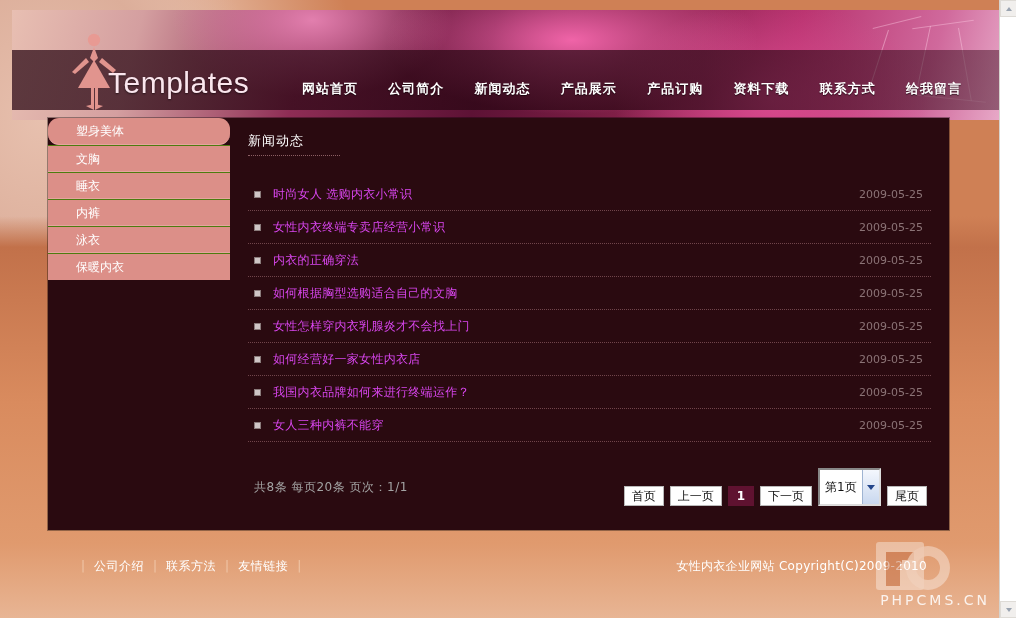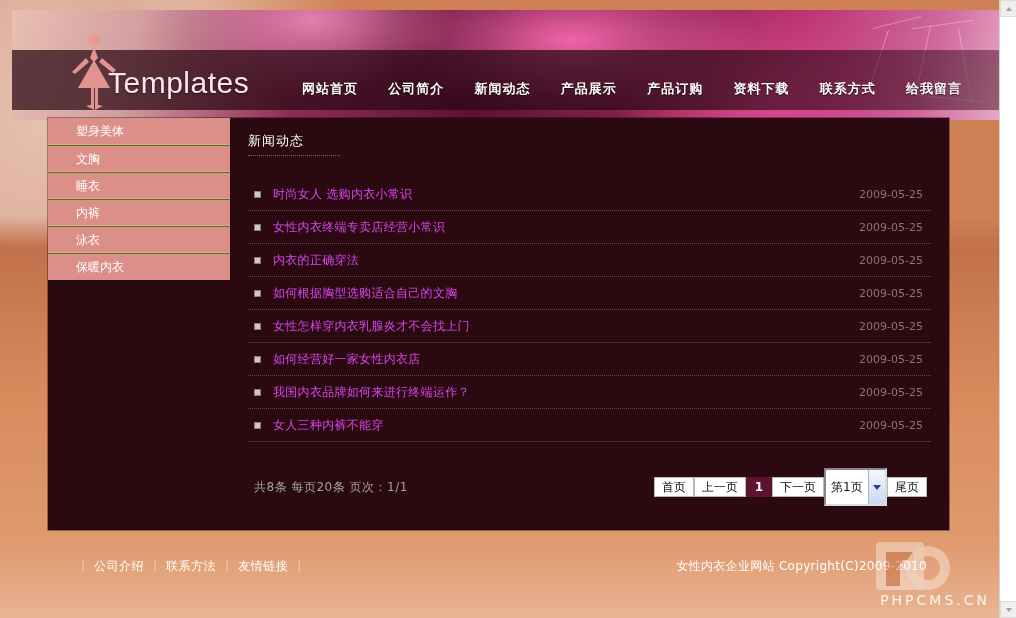--- a/index.html
+++ b/index.html
@@ -94,21 +94,21 @@
     width:182px; flex:0 0 182px; padding-top:0;
     background:#2a0a10;
   }
   .side-item {
     display:block; height:27px; line-height:27px;
     padding-left:28px; color:#ffffff; font-size:12px; text-decoration:none;
     background:#dc8f88;
     border-bottom:1px solid #e5a49e;
     border-top:1px solid #4d7c0f;
   }
-  .side-item:first-child { border-top:none; }
+  .side-item:first-child { border-top:none;border-radius:11px; }
   .side-item:last-child { border-bottom:none; }
 
   #content { flex:1; padding:10px 18px 0 18px; position:relative; }
 
   #sect-title {
     display:inline-block; color:#ffffff; font-size:13px;
     padding-bottom:5px; margin-left:0; margin-top:4px;
     border-bottom:1px dotted #8c5f64; padding-right:36px; letter-spacing:1px;
   }
 
@@ -126,21 +126,21 @@
     flex:1; color:#d946ef; font-size:12px; text-decoration:none; letter-spacing:.3px;
   }
   .news-date { color:#8b7376; font-size:11px; font-family:"DejaVu Sans", sans-serif; }
 
   
   #pager {
     display:flex; align-items:center; justify-content:space-between;
     margin-top:26px; padding:0 4px 0 6px;
   }
   #pager-stat { color:#a3a3a3; font-size:12px; letter-spacing:.5px; }
-  #pager-btns { display:flex; align-items:center; }
+  #pager-btns { display:flex; align-items:flex-end; gap:6px; }
   .pg {
     display:inline-flex; align-items:center; justify-content:center;
     height:20px; min-width:22px; padding:0 7px;
     background:#ffffff; color:#111111; font-size:12px;
     border:1px solid #b9b9b9; text-decoration:none; line-height:1;
   }
   .pg.cur { background:#5f1230; color:#ffffff; border-color:#5f1230; font-weight:bold; padding:0 8px; }
   .pg-select {
     height:38px; display:inline-flex; align-items:stretch;
     border:2px inset #dcdcdc; background:#4d7c0f;

